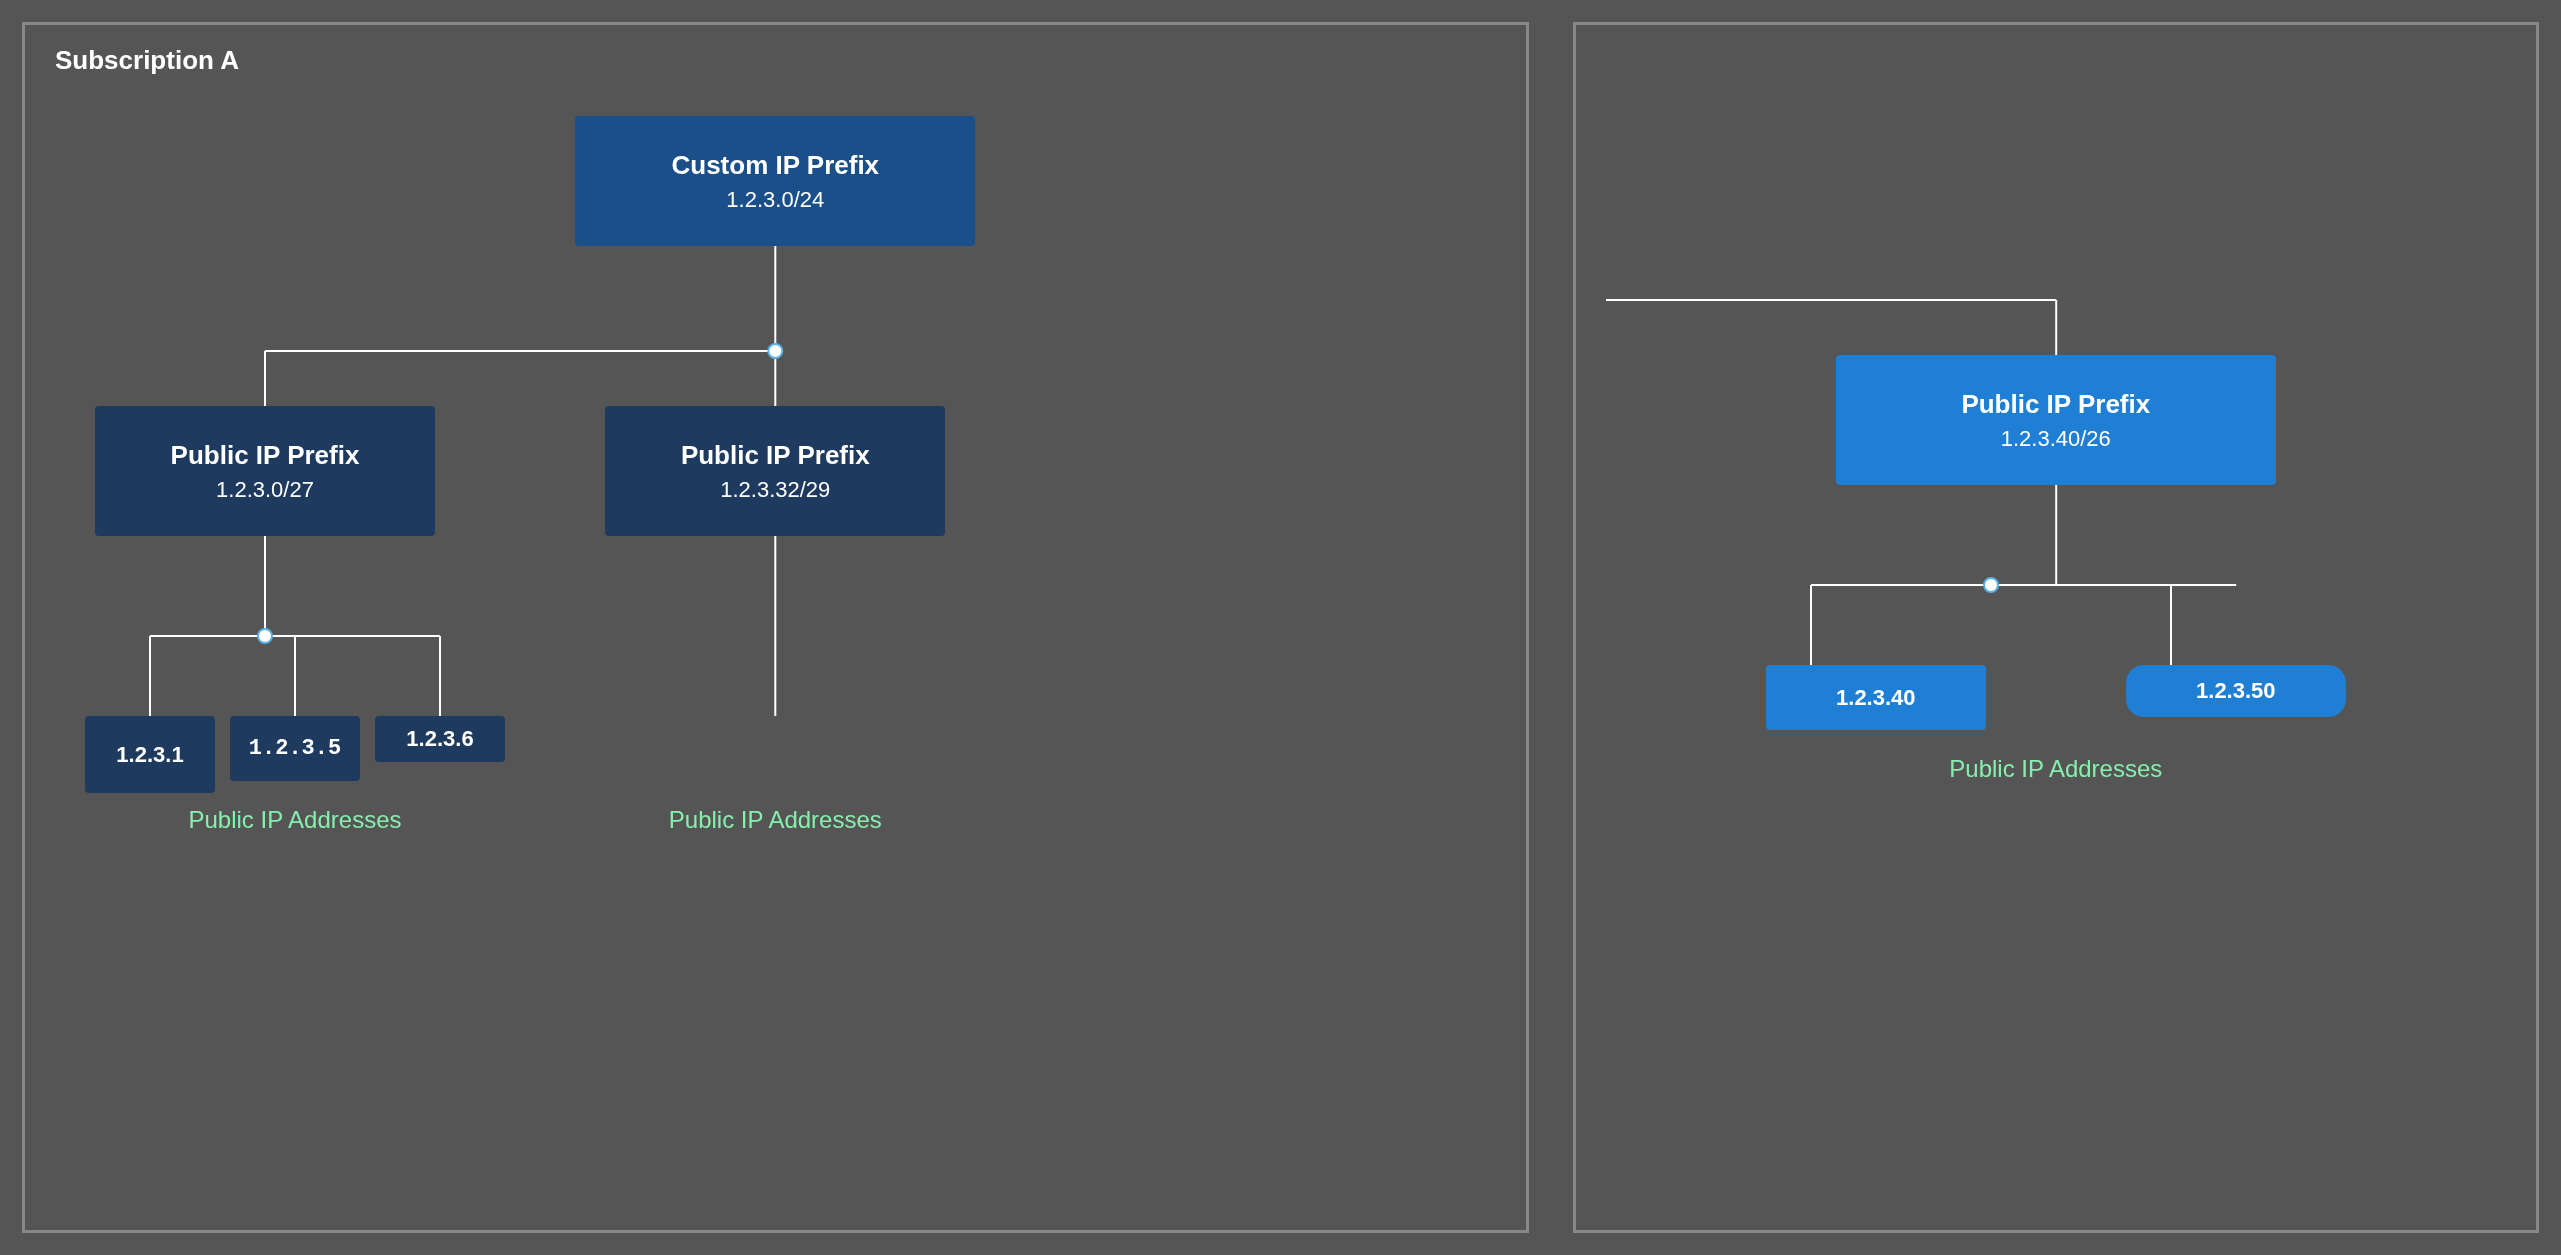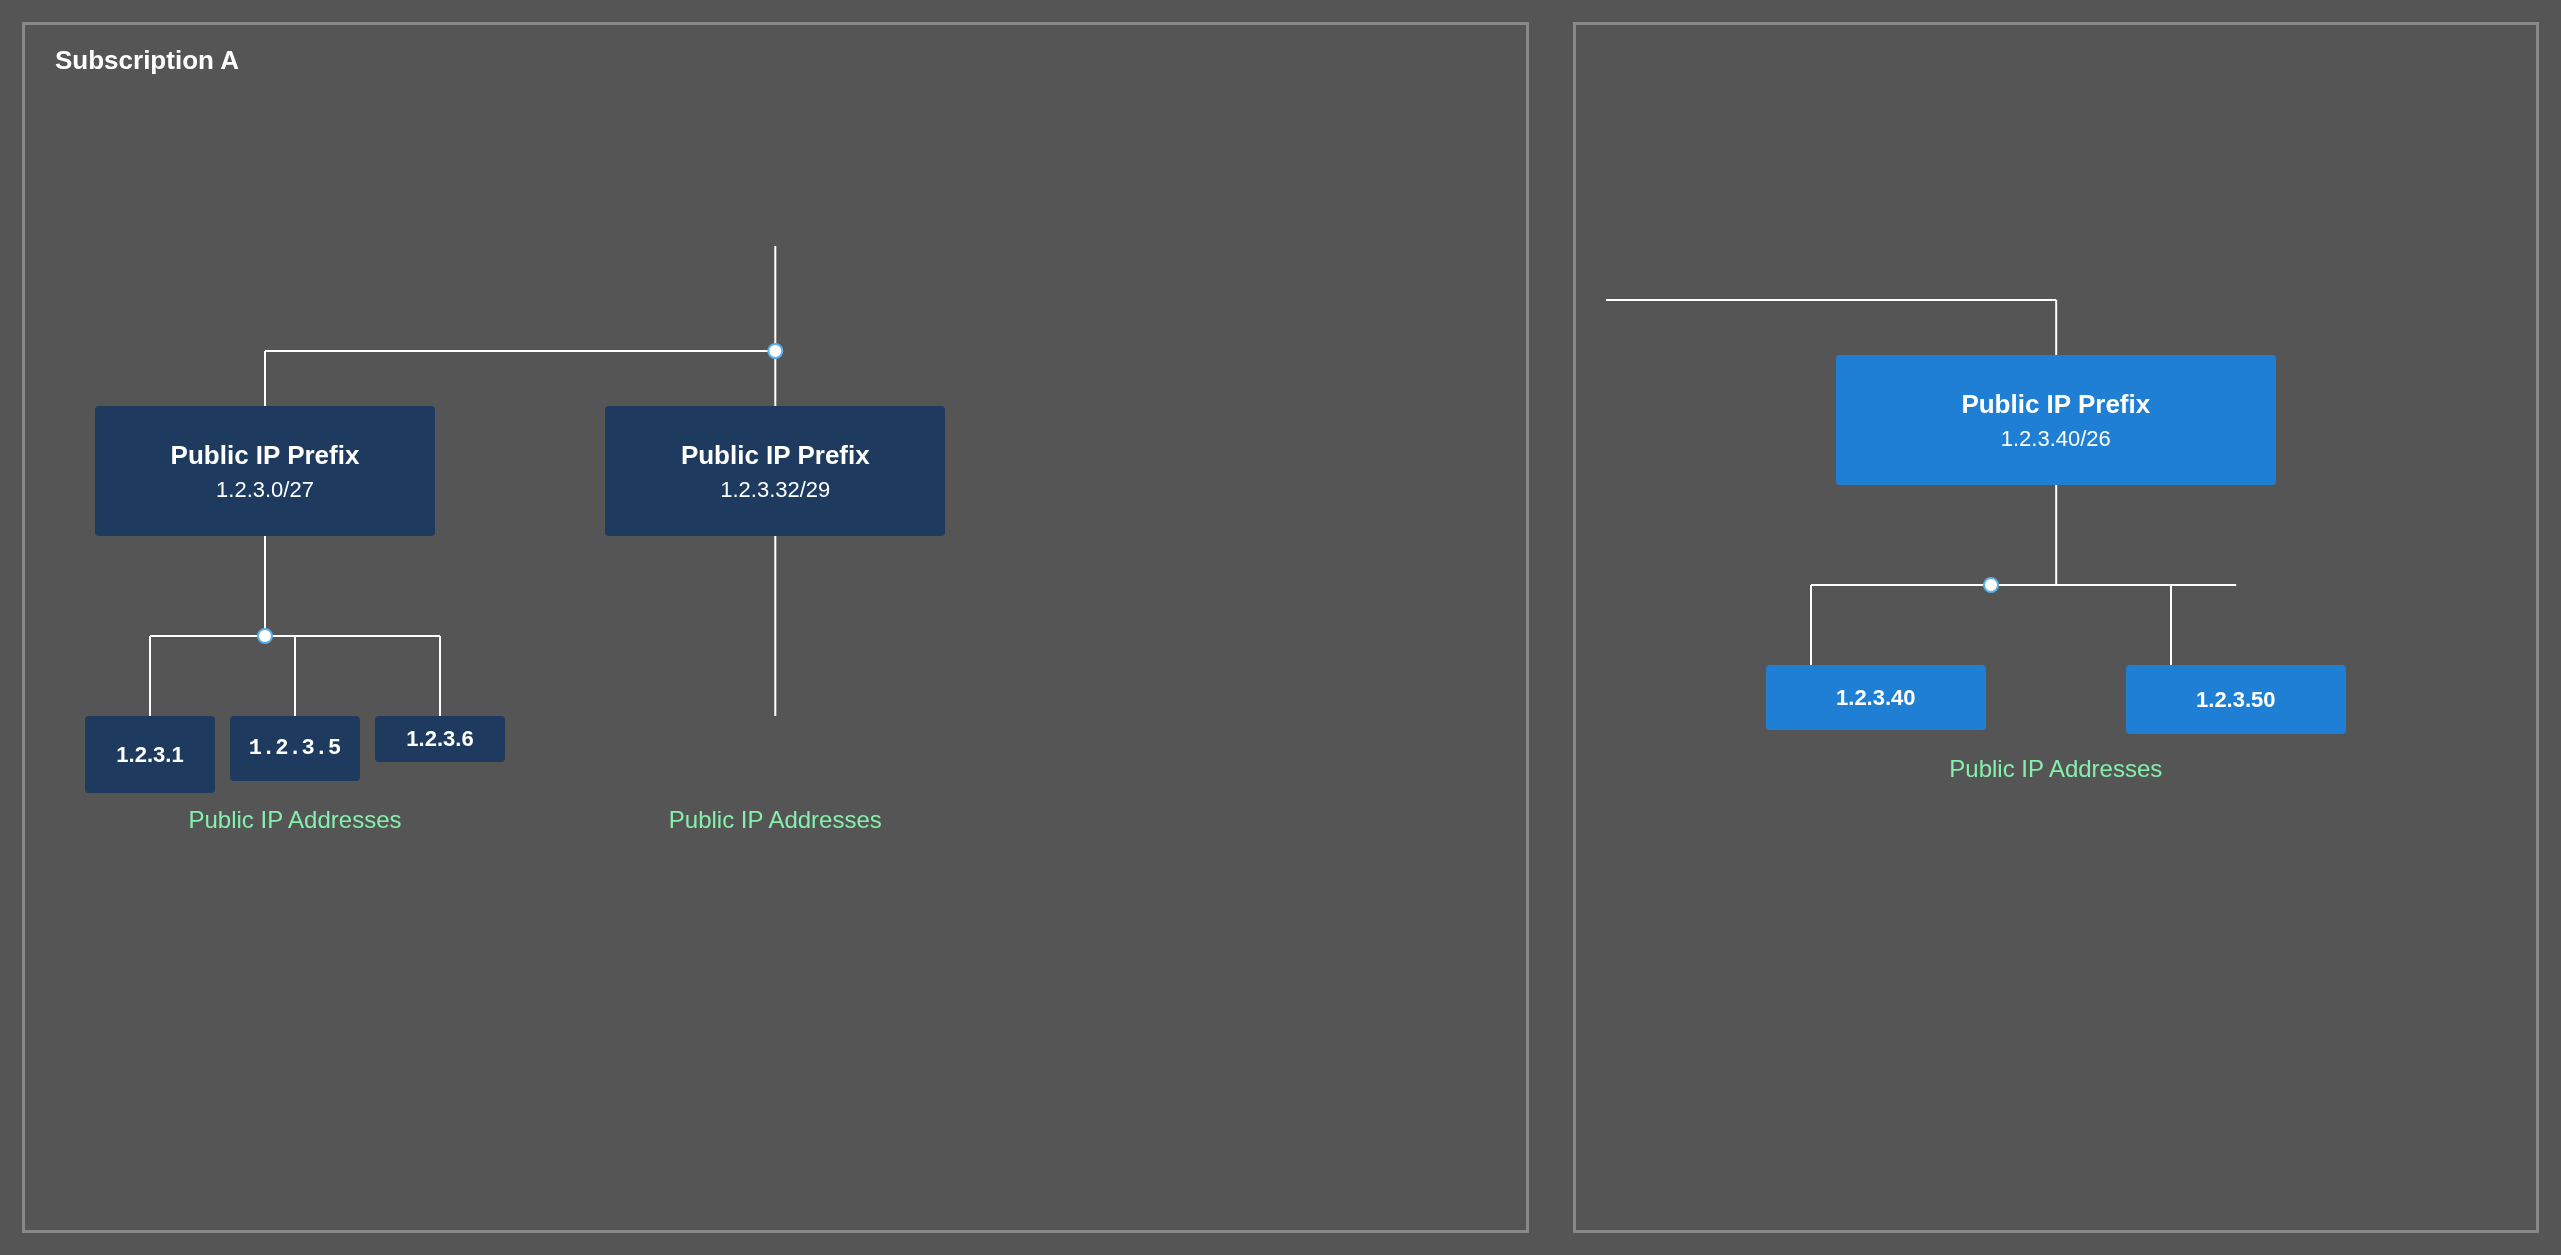--- a/index.html
+++ b/index.html
@@ -101,20 +101,24 @@
     }
   </style>
 </head>
 <body>
 
 <div class="subscription-panel panel-a">
   <div class="panel-label">Subscription A</div>
 
   <div class="diagram-area" id="diagramA">
 
+    <div class="box box-medium" style="left: calc(50% - 200px); top: 20px; width: 400px; height: 130px;">
+      <span class="box-title">Custom IP Prefix</span>
+      <span class="box-subtitle">1.2.3.0/24</span>
+    </div>
 
     <div class="box box-dark" style="left: 40px; top: 310px; width: 340px; height: 130px;">
       <span class="box-title">Public IP Prefix</span>
       <span class="box-subtitle">1.2.3.0/27</span>
     </div>
 
     <div class="box box-dark" style="left: calc(50% - 170px); top: 310px; width: 340px; height: 130px;">
       <span class="box-title">Public IP Prefix</span>
       <span class="box-subtitle">1.2.3.32/29</span>
     </div>
@@ -165,21 +169,21 @@
   <div class="diagram-area" id="diagramB">
 
     <div class="box box-bright" style="left: calc(50% - 220px); top: 310px; width: 440px; height: 130px;">
       <span class="box-title">Public IP Prefix</span>
       <span class="box-subtitle">1.2.3.40/26</span>
     </div>
 
     <div class="box box-bright" style="left: calc(50% - 290px); top: 620px; width: 220px; height: 65px;">
       <span class="box-small-title">1.2.3.40</span>
     </div>
-    <div class="box box-bright" style="left: calc(50% + 70px); top: 620px; width: 220px; height: 69px;">
+    <div class="box box-bright" style="left: calc(50% + 70px); top: 620px; width: 220px; height: 52px; border-radius: 18px;">
       <span class="box-small-title">1.2.3.50</span>
     </div>
 
     <div class="caption" style="left: calc(50% - 190px); top: 710px; width: 380px;">Public IP Addresses</div>
 
     <svg class="lines-svg">
 
       <line x1="0" y1="255" x2="50%" y2="255" stroke="#ffffff" stroke-width="2"></line>
       <line x1="50%" y1="255" x2="50%" y2="310" stroke="#ffffff" stroke-width="2"></line>
 

